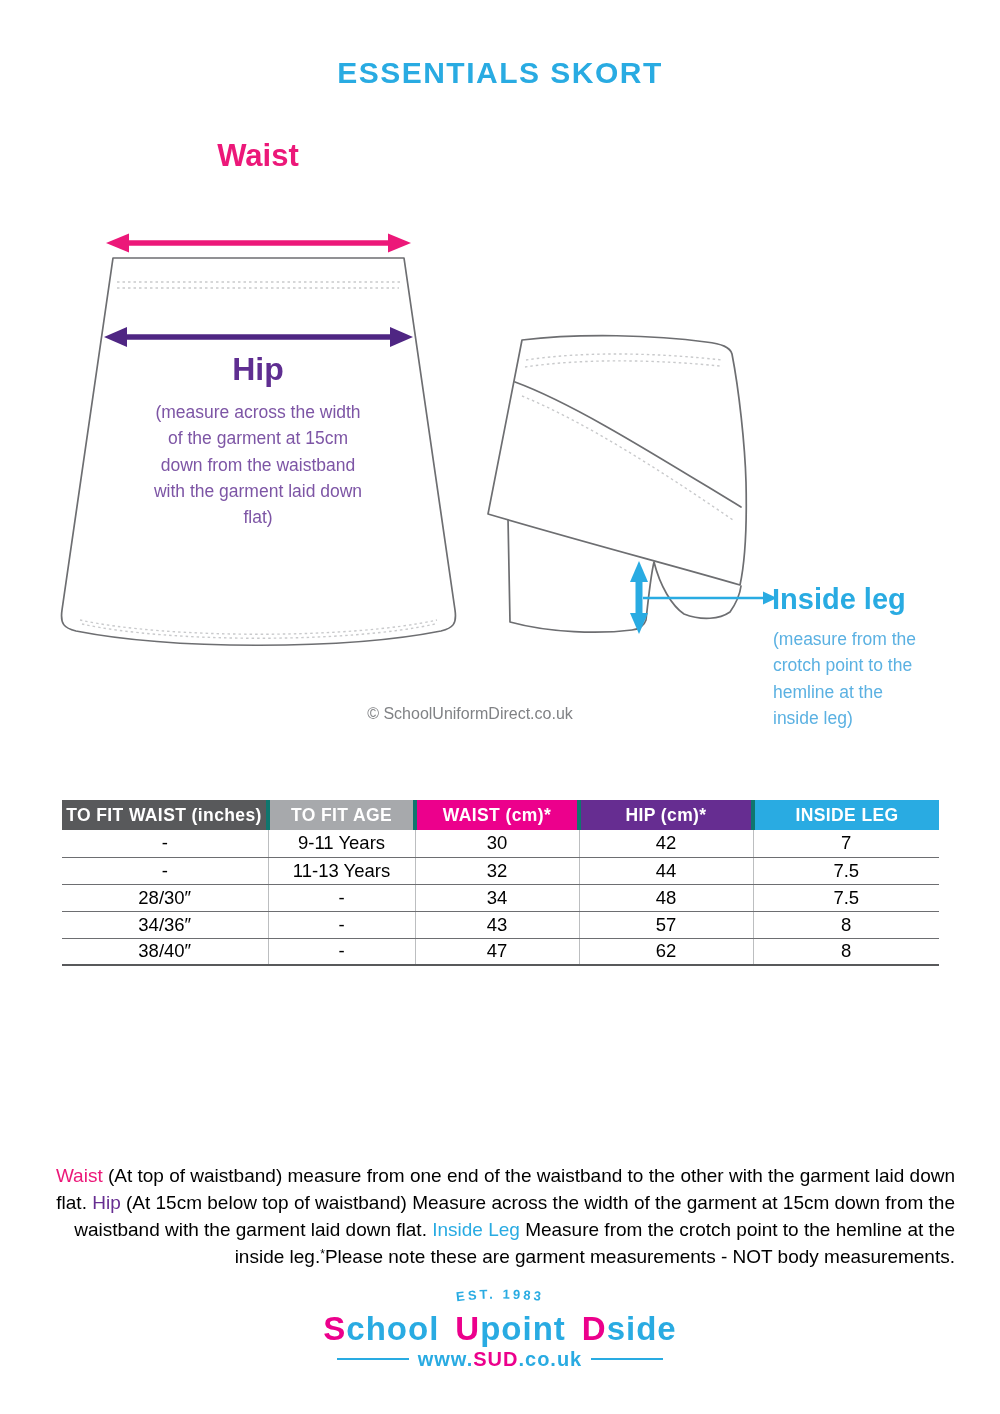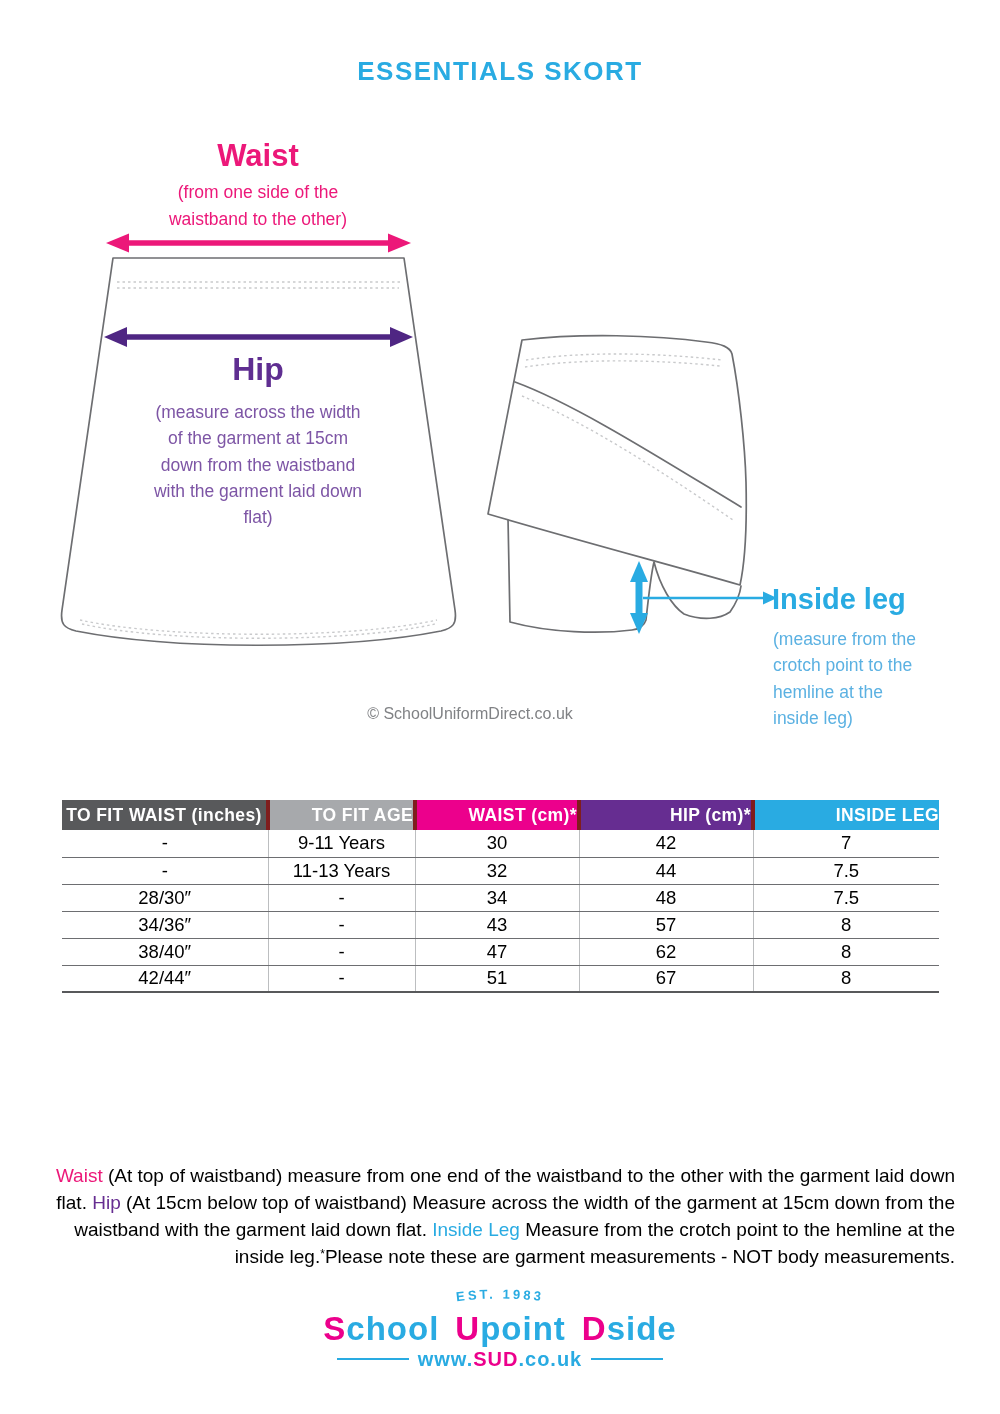--- a/index.html
+++ b/index.html
@@ -10,21 +10,21 @@
     --line:#6D6E71; --stitch:#C9CACC; --divider:#BCBEC0; --outline:#6D6E71;
   }
   *{margin:0;padding:0;box-sizing:border-box;}
   html,body{background:#fff;}
   .page{
     position:relative; width:1000px; height:1414px; background:#fff; overflow:hidden;
     font-family:"Liberation Sans", sans-serif; color:#000;
   }
   .title{
     position:absolute; top:56px; left:0; width:100%; text-align:center;
-    font-size:26px; font-weight:700; letter-spacing:1.5px; color:var(--blue);
+    font-size:30px; font-weight:700; letter-spacing:1.5px; color:var(--blue);
   }
   
   .waist-label{position:absolute; top:138px; left:108px; width:300px; text-align:center;
     font-size:31px; font-weight:700; color:var(--pink);}
   .waist-sub{position:absolute; top:179px; left:163px; width:190px; text-align:center;
     font-size:17.5px; line-height:1.55; font-weight:400; color:var(--pink);}
   .hip-label{position:absolute; top:351px; left:108px; width:300px; text-align:center;
     font-size:32px; font-weight:700; color:var(--purple);}
   .hip-sub{position:absolute; top:399px; left:153px; width:210px; text-align:center;
     font-size:17.5px; line-height:1.5; font-weight:400; color:var(--purpleLight);}
@@ -41,21 +41,21 @@
   .stitch{fill:none; stroke:var(--stitch); stroke-width:1.4; stroke-dasharray:2.5 3;}
   .a-pink{stroke:var(--pink); stroke-width:5.5;} .h-pink{fill:var(--pink);}
   .a-purple{stroke:var(--purpleDark); stroke-width:5.5;} .h-purple{fill:var(--purpleDark);}
   .a-blue-thick{stroke:var(--blue); stroke-width:7;} .h-blue{fill:var(--blue);}
   .a-blue-thin{stroke:var(--blue); stroke-width:2.4;}
   
   .size-table{position:absolute; top:800px; left:62px; width:877px;
     border-collapse:collapse; table-layout:fixed;}
   .size-table th{height:30px; font-size:17.5px; font-weight:700; letter-spacing:.4px;
     color:#fff; text-align:center; vertical-align:middle;}
-  .size-table th + th{border-left:4px solid #7f1d1d;text-align:right;}
+  .size-table th + th{border-left:4px solid #0f766e;}
   .th-dark{background:var(--grayDark);} .th-gray{background:var(--grayMid);}
   .th-pink{background:var(--pinkBright);} .th-purple{background:var(--purpleHeader);}
   .th-blue{background:var(--blue);}
   .size-table td{height:27px; text-align:center; vertical-align:middle;
     font-size:18.5px; font-weight:400; color:#000; border-bottom:1px solid var(--line);}
   .size-table td + td{border-left:1px solid var(--divider);}
   .size-table tr:last-child td{border-bottom:2px solid var(--grayDark);}
   
   .footnote{position:absolute; top:1163px; left:45px; width:910px; text-align:right;
     font-size:19px; line-height:1.42; font-weight:400; color:#000;}
@@ -118,21 +118,20 @@
       <polygon class="h-blue" points="159,231 150,252 168,252"></polygon>
       <polygon class="h-blue" points="159,304 150,283 168,283"></polygon>
     </g>
     <g>
       <line class="a-blue-thin" x1="163" y1="268" x2="284" y2="268"></line>
       <polygon class="h-blue" points="297,268 283,261.5 283,274.5"></polygon>
     </g>
   </svg>
 
   <div class="waist-label">Waist</div>
-  <div class="waist-sub">(from one side of the waistband to the other)</div>
   <div class="hip-label">Hip</div>
   <div class="hip-sub">(measure across the width of the garment at 15cm down from the waistband with the garment laid down flat)</div>
   <div class="inside-leg-label">Inside leg</div>
   <div class="inside-leg-sub">(measure from the crotch point to the hemline at the inside leg)</div>
   <div class="copyright">© SchoolUniformDirect.co.uk</div>
 
   <table class="size-table">
     <colgroup>
       <col style="width:206px">
         <col style="width:147px">
@@ -176,27 +175,20 @@
         <td>-</td>
         <td>43</td>
         <td>57</td>
         <td>8</td>
       </tr>
       <tr>
         <td>38/40″</td>
         <td>-</td>
         <td>47</td>
         <td>62</td>
-        <td>8</td>
-      </tr>
-      <tr>
-        <td>42/44″</td>
-        <td>-</td>
-        <td>51</td>
-        <td>67</td>
         <td>8</td>
       </tr>
     </tbody>
   </table>
 
   <p class="footnote"><span class="fn-waist">Waist</span><span> (At top of waistband) measure from one end of the waistband to the other with the garment laid down flat. </span><span class="fn-hip">Hip</span><span> (At 15cm below top of waistband) Measure across the width of the garment at 15cm down from the waistband with the garment laid down flat. </span><span class="fn-il">Inside Leg</span><span> Measure from the crotch point to the hemline at the inside leg.</span><span class="fn-sup">*</span><span>Please note these are garment measurements - NOT body measurements.</span></p>
 
   <div class="logo">
     <svg width="240" height="28" viewBox="0 0 240 28">
       <path id="estArc" d="M35,25 Q120,4 205,25" fill="none"></path>

